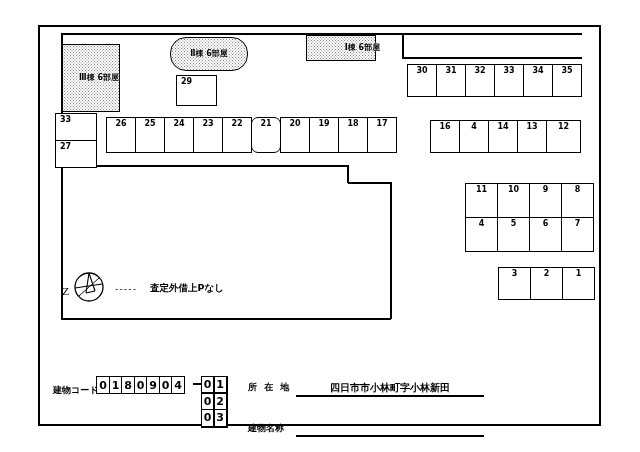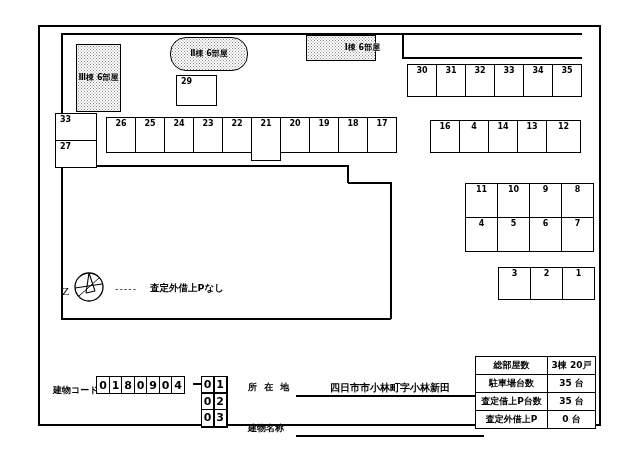--- a/index.html
+++ b/index.html
@@ -229,21 +229,21 @@
       <div class="edge h" style="left:21px; top:291px; width:330px;"></div>
       <div class="edge v" style="left:350px; top:155px; height:137px;"></div>
       <div class="edge h" style="left:308px; top:155px; width:44px;"></div>
       <div class="edge v" style="left:307px; top:138px; height:18px;"></div>
       <div class="edge h" style="left:21px; top:138px; width:288px;"></div>
 
       <div class="edge h" style="left:362px; top:6px; width:180px;"></div>
       <div class="edge h" style="left:362px; top:30px; width:180px;"></div>
       <div class="edge v" style="left:362px; top:6px; height:25px;"></div>
 
-      <div class="bldg" style="left:36px; top:17px; width:45px; height:68px;">
+      <div class="bldg" style="left:22px; top:17px; width:58px; height:68px;justify-content:flex-end;">
         <span class="lbl">Ⅲ棟  6部屋</span>
       </div>
 
       <div class="bldg" style="left:130px; top:10px; width:78px; height:34px;border-radius:16px;">
         <span class="lbl">Ⅱ棟  6部屋</span>
       </div>
 
       <div class="bldg" style="left:266px; top:8px; width:70px; height:26px;padding-left:43px;">
         <span class="lbl">Ⅰ棟  6部屋</span>
       </div>
@@ -268,21 +268,21 @@
           </div>
           <div class="cell centernum" style="left: 58px; top: 0px; width: 30px; height: 36px;">
             <span class="num">24</span>
           </div>
           <div class="cell centernum" style="left: 87px; top: 0px; width: 30px; height: 36px;">
             <span class="num">23</span>
           </div>
           <div class="cell centernum" style="left: 116px; top: 0px; width: 30px; height: 36px;">
             <span class="num">22</span>
           </div>
-          <div class="cell centernum" style="left: 145px; top: 0px; width: 30px; height: 44px;">
+          <div class="cell centernum" style="left: 145px; top: 0px; width: 30px; height: 36px; border-radius: 7px;">
             <span class="num">21</span>
           </div>
           <div class="cell centernum" style="left: 174px; top: 0px; width: 30px; height: 36px;">
             <span class="num">20</span>
           </div>
           <div class="cell centernum" style="left: 203px; top: 0px; width: 30px; height: 36px;">
             <span class="num">19</span>
           </div>
           <div class="cell centernum" style="left: 232px; top: 0px; width: 30px; height: 36px;">
             <span class="num">18</span>
@@ -416,36 +416,16 @@
         </div>
 
       <span id="addr-label">所 在 地</span>
       <span id="addr-value">四日市市小林町字小林新田</span>
       <div id="addr-line"></div>
 
       <span id="name-label">建物名称</span>
       <span id="name-value"></span>
       <div id="name-line"></div>
 
-      <table id="summary-table">
-        <tbody id="summary-body">
-            <tr>
-              <td class="k">総部屋数</td>
-              <td class="v">3棟  20戸</td>
-            </tr>
-            <tr>
-              <td class="k">駐車場台数</td>
-              <td class="v">35  台</td>
-            </tr>
-            <tr>
-              <td class="k">査定借上P台数</td>
-              <td class="v">35  台</td>
-            </tr>
-            <tr>
-              <td class="k">査定外借上P</td>
-              <td class="v">0  台</td>
-            </tr>
-          </tbody>
-      </table>
     </div>
 
   </div>
 </div>
 
 </body></html>

